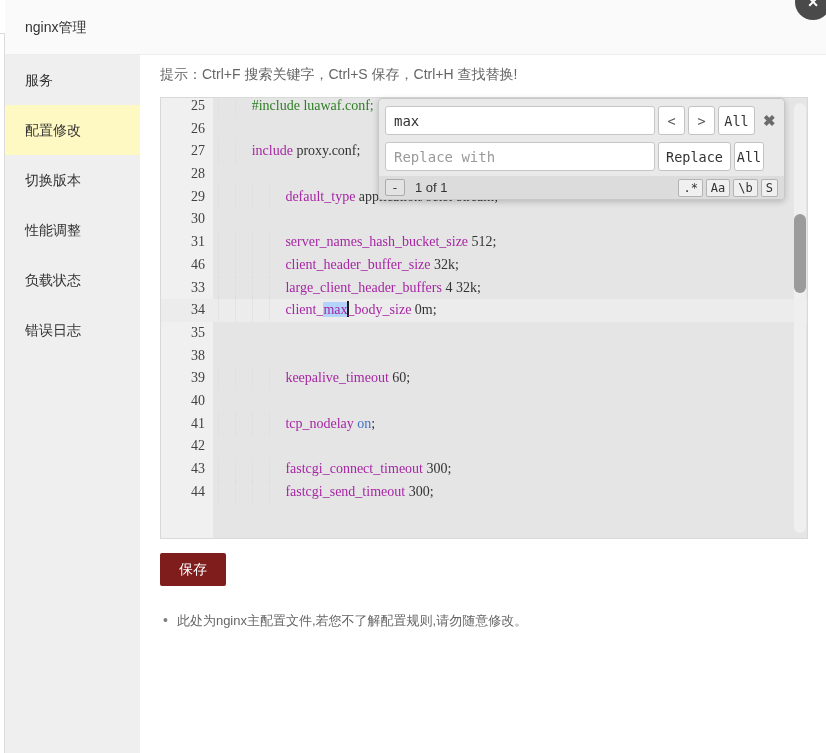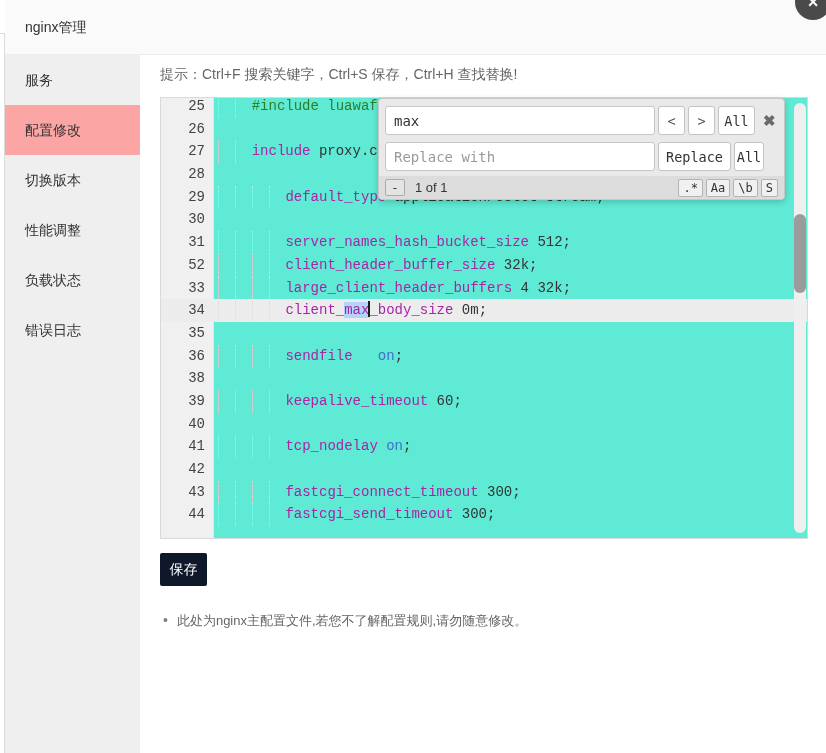--- a/index.html
+++ b/index.html
@@ -16,29 +16,29 @@
   
   .header { position:absolute; left:0; top:0; width:100%; height:55px; background:#fafafa; border-bottom:1px solid #ededed; }
   .title { position:absolute; left:25px; top:0; line-height:55px; font-size:14px; color:#333; }
   .win-close { position:absolute; left:795px; top:-16px; width:36px; height:36px; border-radius:50%;
     background:#4a4a4a; color:#fff; display:flex; align-items:center; justify-content:center;
     font-size:14px; font-weight:bold; z-index:20; }
 
   
   .sidebar { position:absolute; left:5px; top:55px; width:135px; bottom:0; background:#efefef; }
   .sbitem { height:50px; line-height:50px; padding-left:20px; font-size:14px; color:#333; cursor:pointer; }
-  .sbitem.active { background:#fca5a5; }
+  .sbitem.active { background:#fef9c3; }
 
   
   .tip { position:absolute; left:160px; top:66px; font-size:14px; color:#666; }
 
   
   .editor { position:absolute; left:160px; top:97px; width:648px; height:442px;
-    border:1px solid #d9d9d9; background:#5eead4; overflow:hidden;
-    font-family:Liberation Mono, monospace; font-size:14px; }
+    border:1px solid #d9d9d9; background:#e5e5e5; overflow:hidden;
+    font-family:Liberation Serif, serif; font-size:14px; }
   .gutter { position:absolute; left:0; top:0; bottom:0; width:53px; background:#f0f0f0; border-right:1px solid #e5e5e5; }
   .rows { position:absolute; left:0; right:0; top:-3px; }
   .row { display:flex; height:22.7px; line-height:22.7px; white-space:pre; }
   .row.active { background:#ececec; }
   .ln { width:53px; padding-right:9px; text-align:right; color:#424242; flex:0 0 53px; }
   .code { padding-left:4px; flex:1; }
   .g { display:inline-block; width:16.857px; height:22.7px; border-left:1px dotted #dcdcdc; vertical-align:top; }
   .pln { color:#333; }
   .key { color:#a626a4; }
   .com { color:#2f7e25; }
@@ -69,21 +69,21 @@
   .bminus { width:20px; height:17px; line-height:14px; text-align:center; border:1px solid #ababab;
     border-radius:2px; background:#e3e3e3; color:#444; font-size:13px; cursor:pointer;
     font-family:"DejaVu Sans Mono", monospace; }
   .counter { margin-left:10px; font-size:13px; color:#333; font-family:"Liberation Sans", sans-serif; }
   .toggles { margin-left:auto; display:flex; gap:3px; }
   .tgl { height:18px; padding:0 4px; min-width:17px; background:#f0f0f0; border:1px solid #b3b3b3;
     border-radius:2px; font-family:"DejaVu Sans Mono", monospace; font-size:12px; color:#333;
     line-height:16px; cursor:pointer; }
 
   
-  .save { position:absolute; left:160px; top:553px; width:47px; height:33px; background:#0f172a;
+  .save { position:absolute; left:160px; top:553px; width:66px; height:33px; background:#7f1d1d;
     border:none; border-radius:2px; color:#fff; font-size:14px; cursor:pointer;
     font-family:"Liberation Sans", sans-serif; }
   .note { position:absolute; left:163px; top:612px; font-size:13px; color:#666; }
   .bullet { color:#808080; margin-right:9px; font-size:14px; }
   .watermark { position:absolute; right:13px; top:720px; font-size:17px; color:#cbcbcb;margin-top:32px; }
 </style>
 </head>
 <body>
 
 <div class="app">
@@ -113,25 +113,24 @@
   <div class="editor">
     <div class="gutter"></div>
     <div class="rows">
         <div class="row"><div class="ln">25</div><div class="code"><span class="g"></span><span class="g"></span><span class="com">#include luawaf.conf;</span></div></div>
         <div class="row"><div class="ln">26</div><div class="code"></div></div>
         <div class="row"><div class="ln">27</div><div class="code"><span class="g"></span><span class="g"></span><span class="key">include</span><span class="pln"> proxy.conf;</span></div></div>
         <div class="row"><div class="ln">28</div><div class="code"></div></div>
         <div class="row"><div class="ln">29</div><div class="code"><span class="g"></span><span class="g"></span><span class="g"></span><span class="g"></span><span class="key">default_type</span><span class="pln"> application/octet-stream;</span></div></div>
         <div class="row"><div class="ln">30</div><div class="code"></div></div>
         <div class="row"><div class="ln">31</div><div class="code"><span class="g"></span><span class="g"></span><span class="g"></span><span class="g"></span><span class="key">server_names_hash_bucket_size</span><span class="pln"> 512;</span></div></div>
-        <div class="row"><div class="ln">52</div><div class="code"><span class="g"></span><span class="g"></span><span class="g"></span><span class="g"></span><span class="key">client_header_buffer_size</span><span class="pln"> 32k;</span></div></div>
+        <div class="row"><div class="ln">46</div><div class="code"><span class="g"></span><span class="g"></span><span class="g"></span><span class="g"></span><span class="key">client_header_buffer_size</span><span class="pln"> 32k;</span></div></div>
         <div class="row"><div class="ln">33</div><div class="code"><span class="g"></span><span class="g"></span><span class="g"></span><span class="g"></span><span class="key">large_client_header_buffers</span><span class="pln"> 4 32k;</span></div></div>
         <div class="row active"><div class="ln">34</div><div class="code"><span class="g"></span><span class="g"></span><span class="g"></span><span class="g"></span><span class="key">client_</span><span class="key sel">max</span><span class="caret"></span><span class="key">_body_size</span><span class="pln"> 0m;</span></div></div>
         <div class="row"><div class="ln">35</div><div class="code"></div></div>
-        <div class="row"><div class="ln">36</div><div class="code"><span class="g"></span><span class="g"></span><span class="g"></span><span class="g"></span><span class="key">sendfile</span><span class="pln">   </span><span class="const">on</span><span class="pln">;</span></div></div>
         <div class="row"><div class="ln">38</div><div class="code"></div></div>
         <div class="row"><div class="ln">39</div><div class="code"><span class="g"></span><span class="g"></span><span class="g"></span><span class="g"></span><span class="key">keepalive_timeout</span><span class="pln"> 60;</span></div></div>
         <div class="row"><div class="ln">40</div><div class="code"></div></div>
         <div class="row"><div class="ln">41</div><div class="code"><span class="g"></span><span class="g"></span><span class="g"></span><span class="g"></span><span class="key">tcp_nodelay</span><span class="pln"> </span><span class="const">on</span><span class="pln">;</span></div></div>
         <div class="row"><div class="ln">42</div><div class="code"></div></div>
         <div class="row"><div class="ln">43</div><div class="code"><span class="g"></span><span class="g"></span><span class="g"></span><span class="g"></span><span class="key">fastcgi_connect_timeout</span><span class="pln"> 300;</span></div></div>
         <div class="row"><div class="ln">44</div><div class="code"><span class="g"></span><span class="g"></span><span class="g"></span><span class="g"></span><span class="key">fastcgi_send_timeout</span><span class="pln"> 300;</span></div></div>
       </div>
     <div class="sbtrack">
       <div class="sbthumb"></div>

